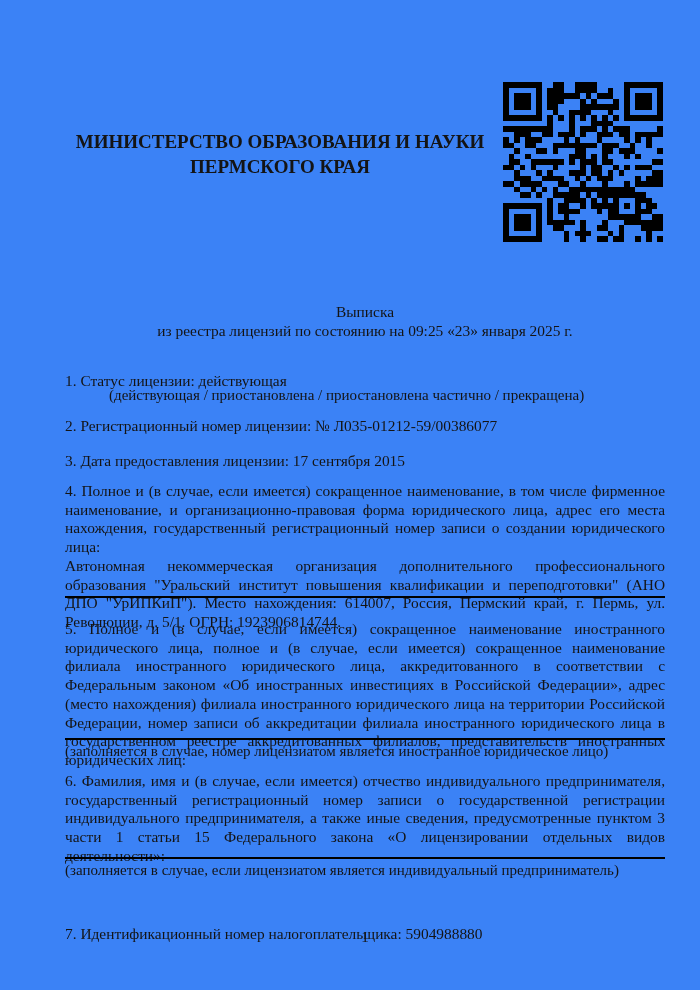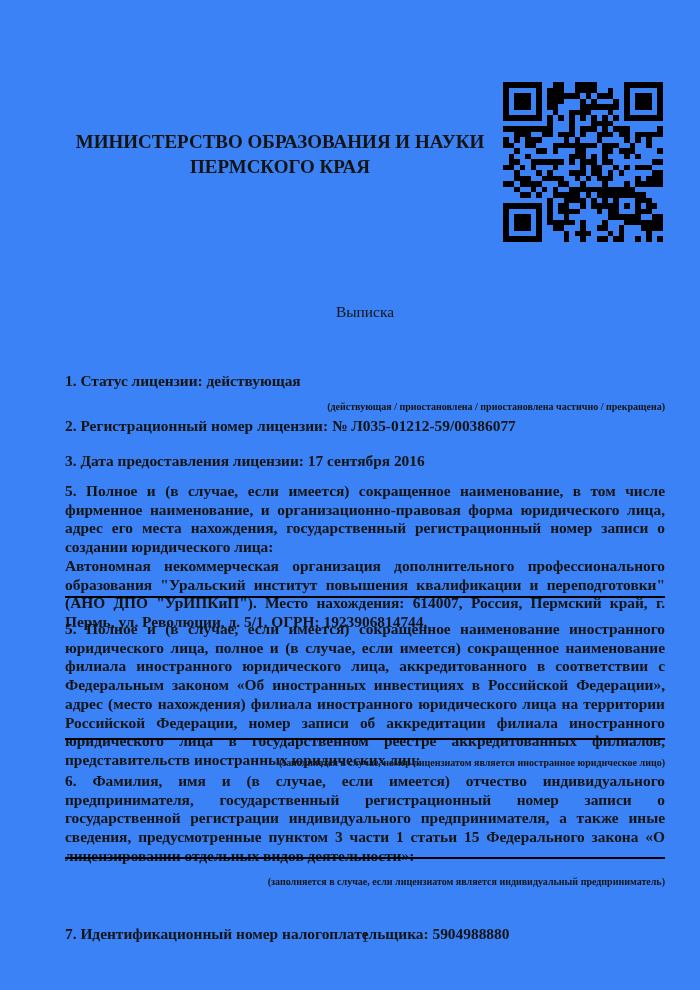--- a/index.html
+++ b/index.html
@@ -40,31 +40,30 @@
     line-height: 18.7px;
   }
   .doc-title div { white-space: nowrap; text-align: center; }
 
   .body-text {
     font-size: 15.4px;
     line-height: 18.7px;
   }
   .para { text-align: justify; }
   .note {
-    font-size: 10px;
+    font-size: 15px;
     line-height: 15px;
-    text-align: right;
-    margin-top: 11px;
+    text-align: left;
   }
   .rule {
     height: 2px;
     background: #000000;
     left: 65px; width: 600px;
   }
-  .w { left: 65px; width: 600px; font-weight: bold; }
+  .w { left: 65px; width: 600px; }
   .note-shift { box-sizing: border-box; padding-left: 44px; }
 
   .page-number {
     left: 65px; top: 928px; width: 600px;
     text-align: center;
     font-size: 15px;
     line-height: 18.7px;
   }
 </style>
 </head>
@@ -512,31 +511,32 @@
         <rect x="20" y="28" width="1" height="1"></rect>
         <rect x="21" y="28" width="1" height="1"></rect>
         <rect x="24" y="28" width="1" height="1"></rect>
         <rect x="26" y="28" width="1" height="1"></rect>
         <rect x="28" y="28" width="1" height="1"></rect>
       </svg>
     </div>
 
   <div class="abs doc-title">
     <div>Выписка</div>
+    <div>из реестра лицензий по состоянию на 09:25 «23» января 2025 г.</div>
   </div>
 
   <div class="abs w body-text" style="top:372px;">1. Статус лицензии: действующая</div>
   <div class="abs w note note-shift" style="top:388px;">(действующая / приостановлена / приостановлена частично / прекращена)</div>
 
   <div class="abs w body-text" style="top:417px;">2. Регистрационный номер лицензии: № Л035-01212-59/00386077</div>
 
-  <div class="abs w body-text" style="top:452px;">3. Дата предоставления лицензии: 17 сентября 2016</div>
+  <div class="abs w body-text" style="top:452px;">3. Дата предоставления лицензии: 17 сентября 2015</div>
 
   <div class="abs w body-text" style="top:482px;">
-    <div class="para">5. Полное и (в случае, если имеется) сокращенное наименование, в том числе фирменное наименование, и организационно-правовая форма юридического лица, адрес его места нахождения, государственный регистрационный номер записи о создании юридического лица:</div>
+    <div class="para">4. Полное и (в случае, если имеется) сокращенное наименование, в том числе фирменное наименование, и организационно-правовая форма юридического лица, адрес его места нахождения, государственный регистрационный номер записи о создании юридического лица:</div>
     <div class="para">Автономная некоммерческая организация дополнительного профессионального образования "Уральский институт повышения квалификации и переподготовки" (АНО ДПО "УрИПКиП"). Место нахождения: 614007, Россия, Пермский край, г. Пермь, ул. Революции, д. 5/1. ОГРН: 1923906814744.</div>
   </div>
   <div class="abs rule" style="top:596px;"></div>
 
   <div class="abs w body-text para" style="top:620px;">5. Полное и (в случае, если имеется) сокращенное наименование иностранного юридического лица, полное и (в случае, если имеется) сокращенное наименование филиала иностранного юридического лица, аккредитованного в соответствии с Федеральным законом «Об иностранных инвестициях в Российской Федерации», адрес (место нахождения) филиала иностранного юридического лица на территории Российской Федерации, номер записи об аккредитации филиала иностранного юридического лица в государственном реестре аккредитованных филиалов, представительств иностранных юридических лиц:</div>
   <div class="abs rule" style="top:738px;"></div>
   <div class="abs w note" style="top:744px;">(заполняется в случае, номер лицензиатом является иностранное юридическое лицо)</div>
 
   <div class="abs w body-text para" style="top:772px;">6. Фамилия, имя и (в случае, если имеется) отчество индивидуального предпринимателя, государственный регистрационный номер записи о государственной регистрации индивидуального предпринимателя, а также иные сведения, предусмотренные пунктом 3 части 1 статьи 15 Федерального закона «О лицензировании отдельных видов деятельности»:</div>
   <div class="abs rule" style="top:857px;"></div>

